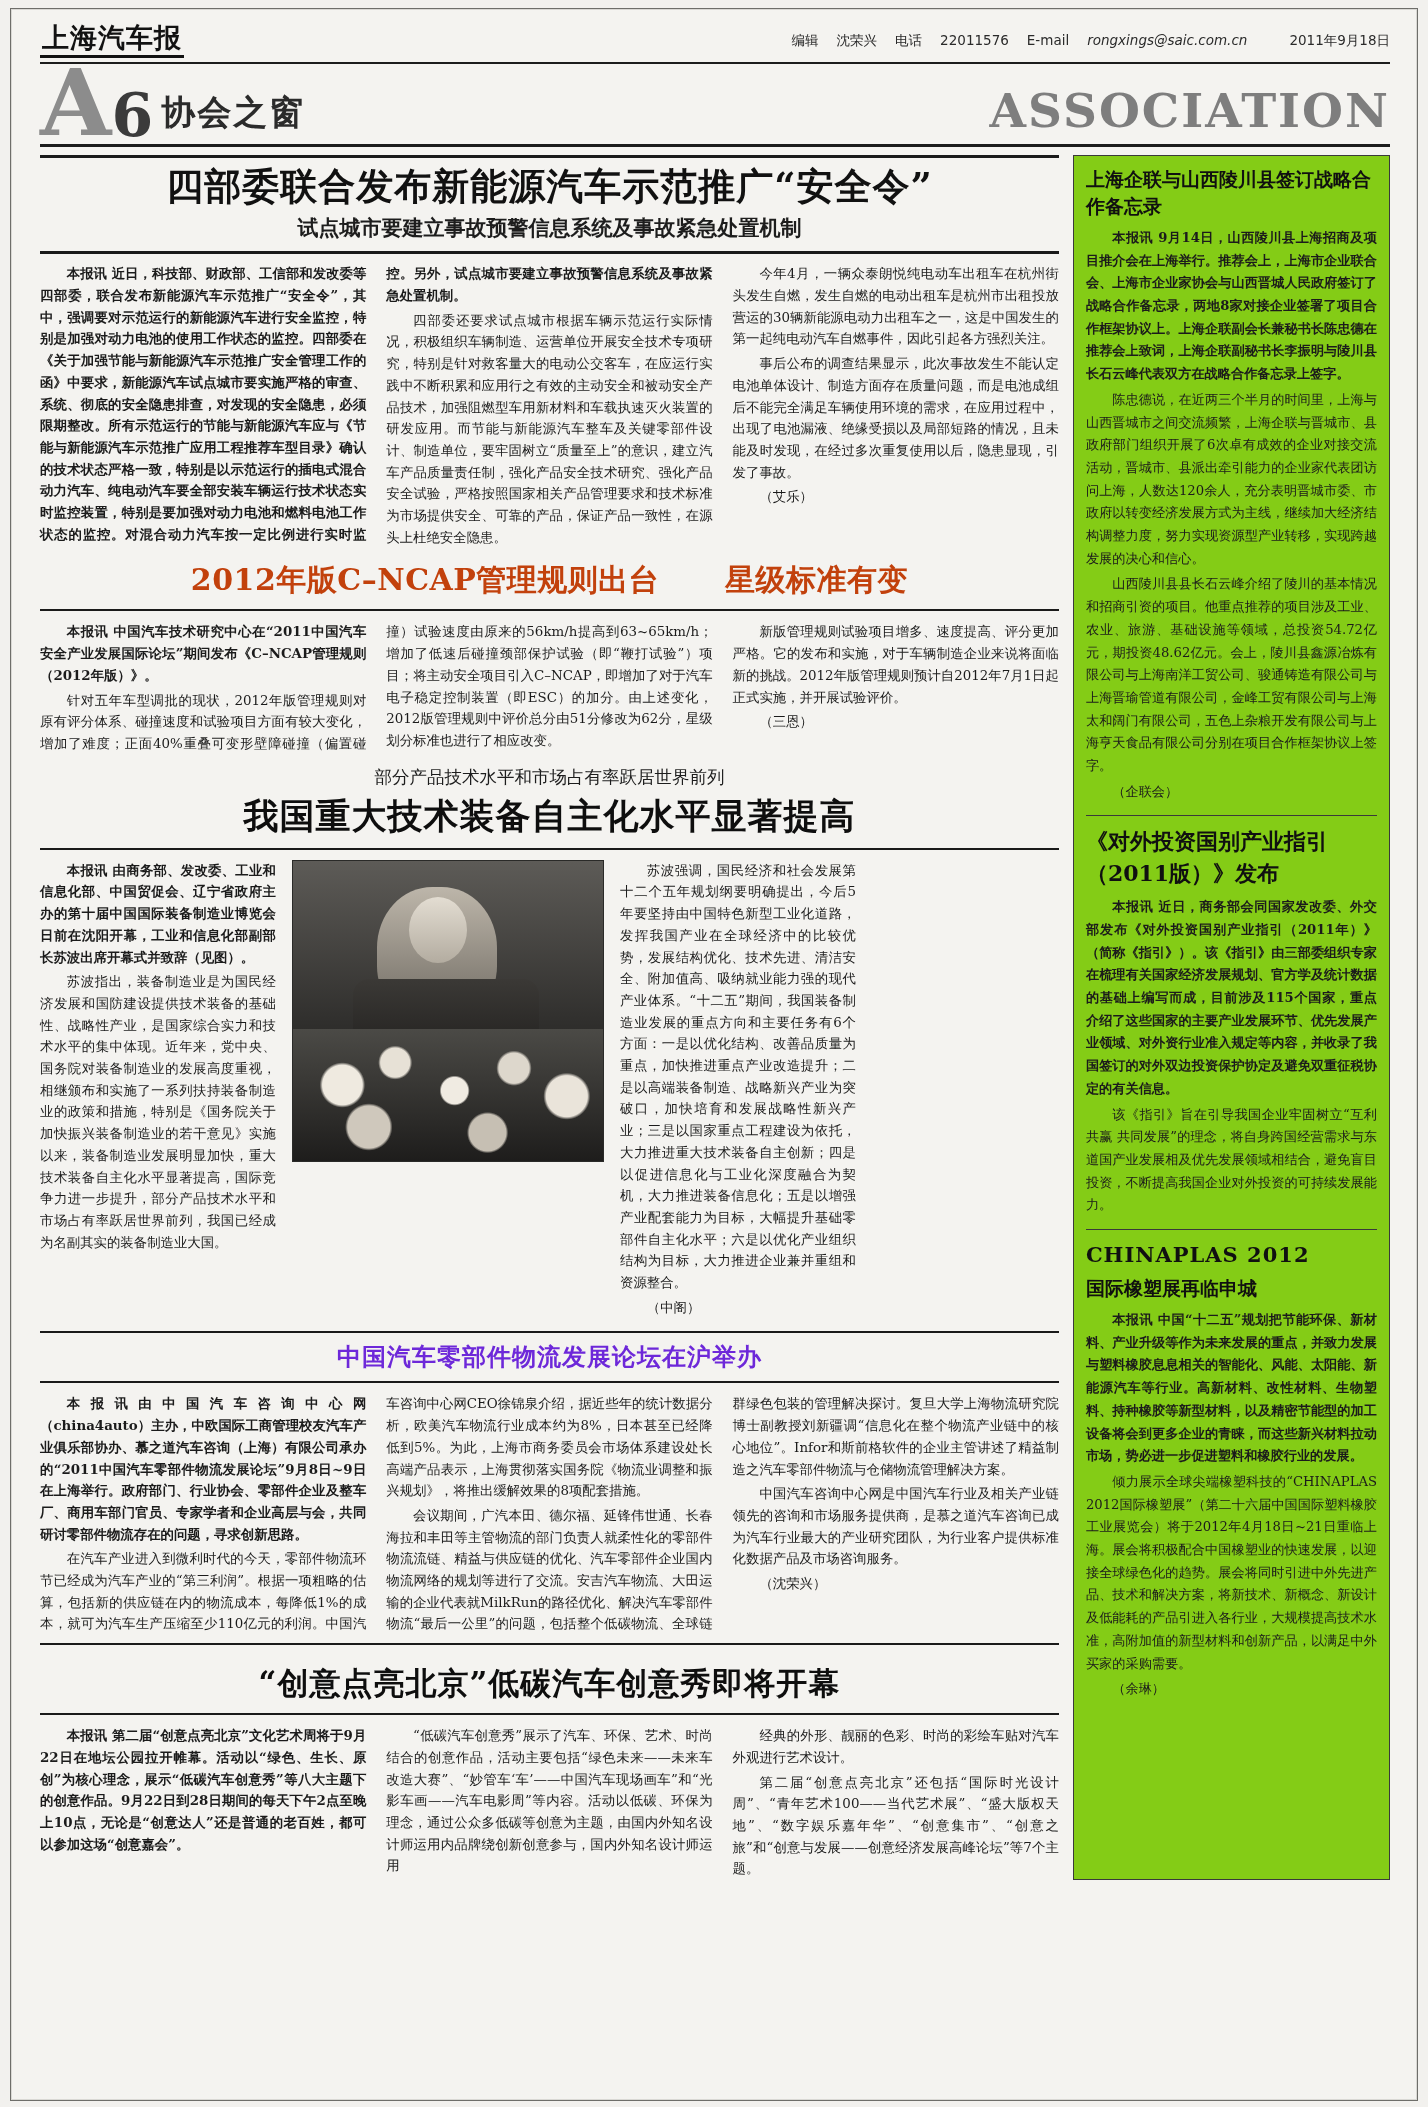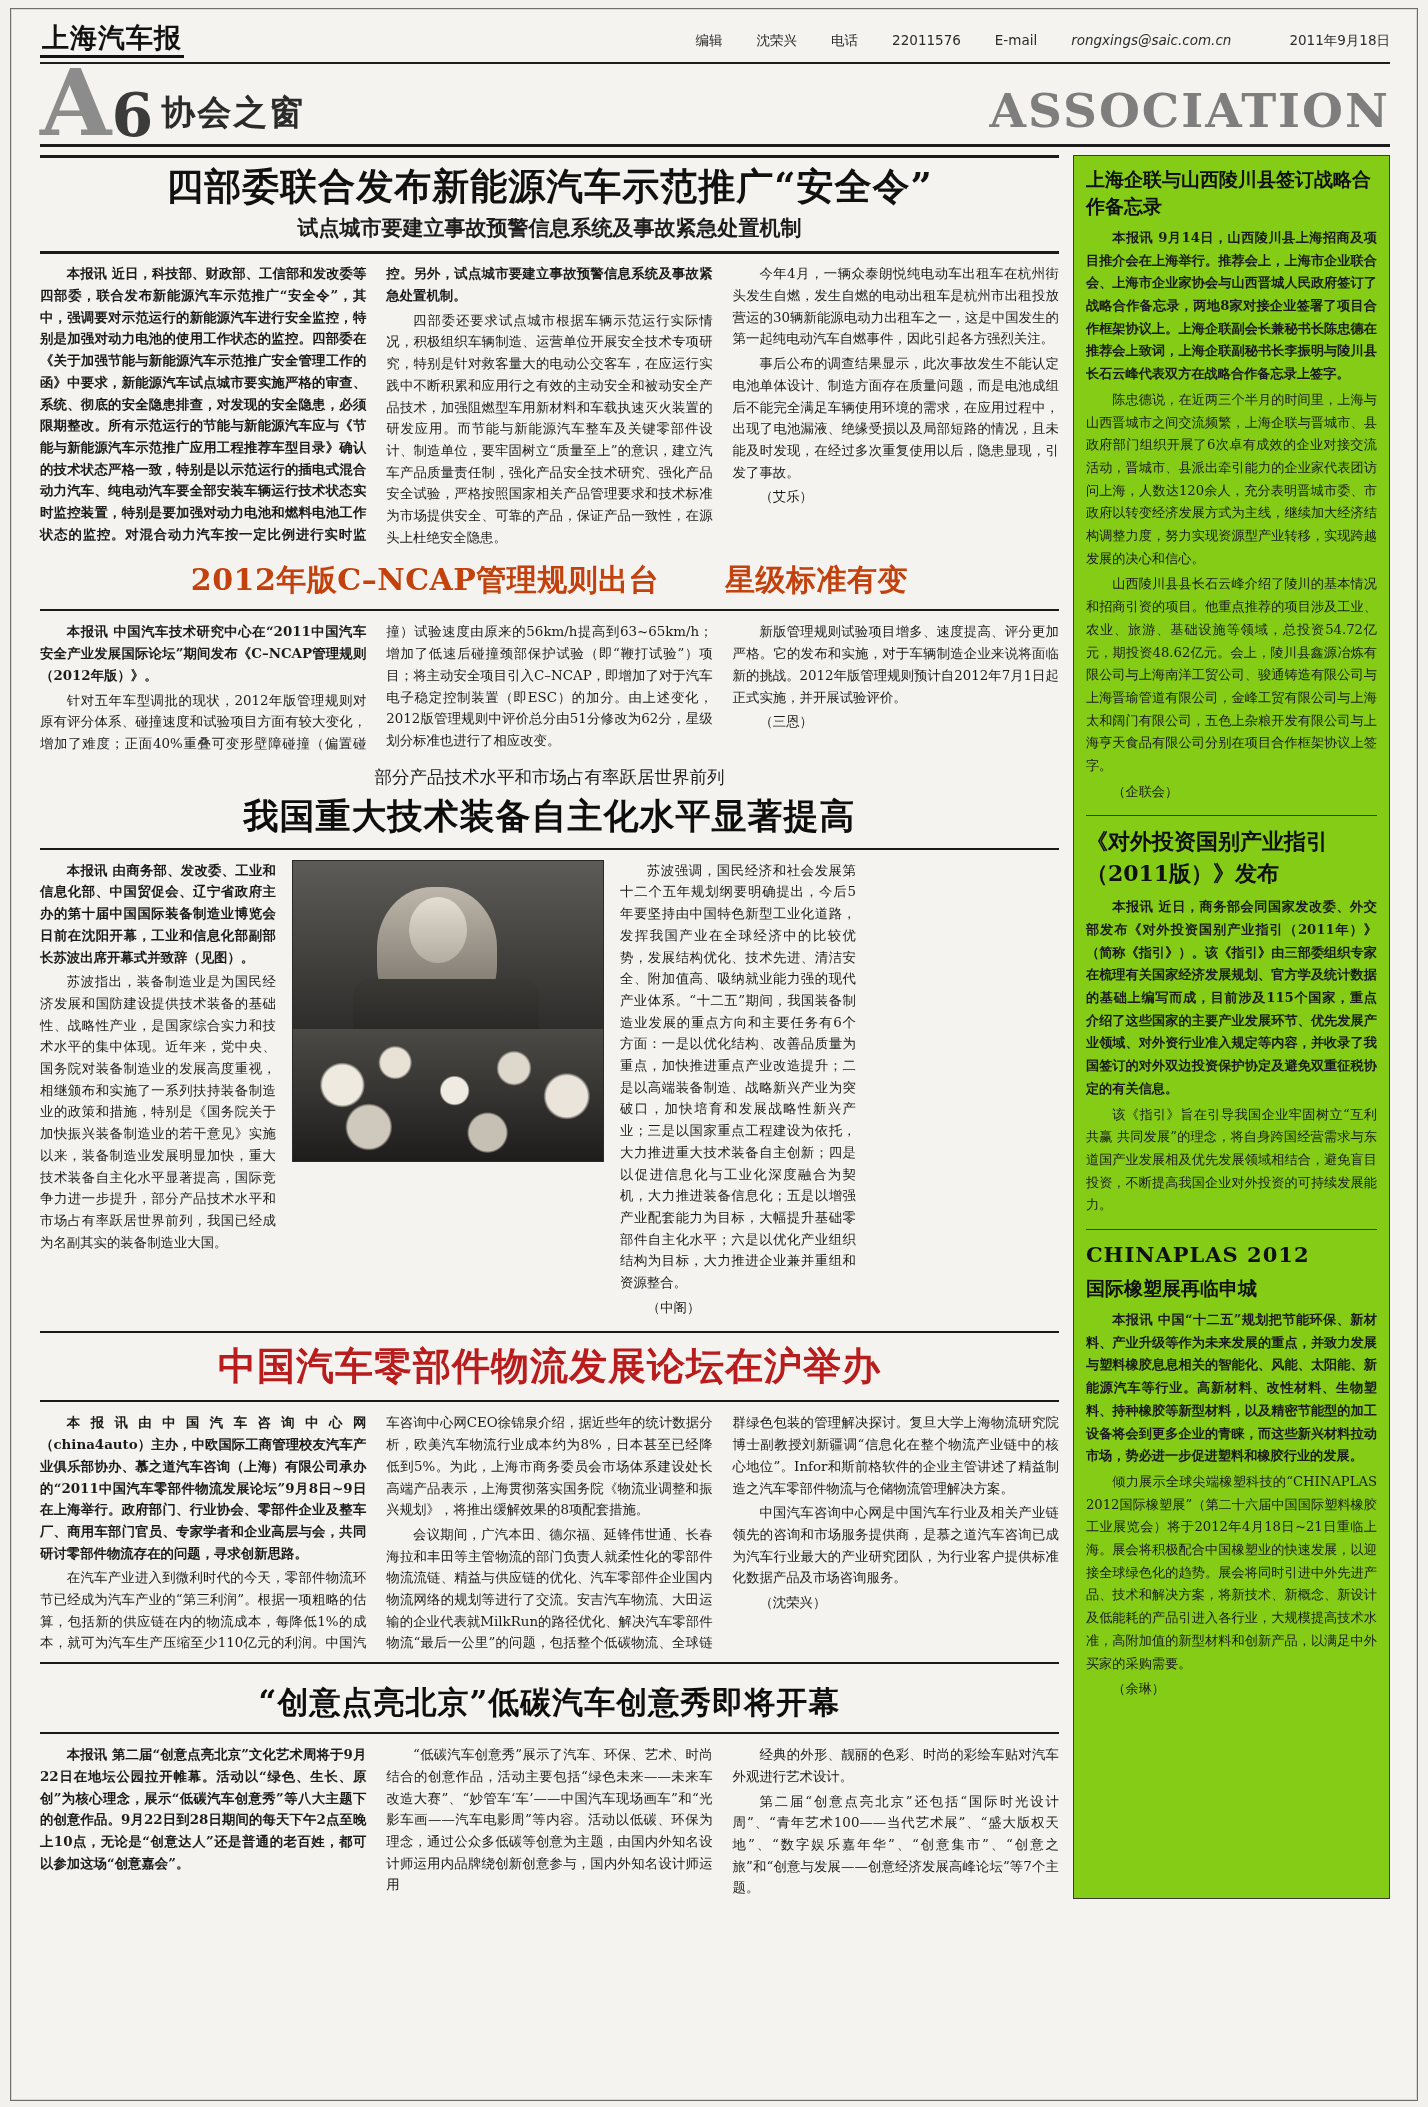--- a/index.html
+++ b/index.html
@@ -23,21 +23,21 @@
   .masthead{display:flex;align-items:flex-start;justify-content:space-between;
             border-bottom:2px solid #1c1c1c;padding-bottom:4px;}
   .logo-block{display:flex;flex-direction:column;}
   .logo-cn{
     font-family:"DejaVu Serif","Liberation Serif",serif;
     font-weight:bold;font-size:27px;letter-spacing:1px;color:#121212;
     border-bottom:3px solid #121212;display:inline-block;padding:0 2px 3px 2px;
     line-height:1.05;
   }
   .meta-line{
-    display:flex;gap:34px;align-items:baseline;font-size:13.5px;color:#2a2a2a;
+    display:flex;gap:18px;align-items:baseline;font-size:13.5px;color:#2a2a2a;
     padding-top:8px;
   }
   .meta-line .date{margin-left:24px;}
   .meta-line .email{font-style:italic;}
 
   
   .sectionhead{display:flex;align-items:flex-end;justify-content:space-between;
                border-bottom:3px solid #1c1c1c;margin-top:2px;padding-bottom:2px;}
   .sh-left{display:flex;align-items:flex-end;}
   .big-a{
@@ -87,21 +87,21 @@
     text-align:center;font-size:17.5px;color:#1d1d1d;margin:10px 0 2px 0;
     font-family:"DejaVu Serif","Liberation Serif",serif;
   }
   .headline3{
     font-family:"DejaVu Serif","Liberation Serif",serif;
     font-weight:bold;font-size:35px;text-align:center;color:#0e0e0e;letter-spacing:1px;
     padding:2px 0 8px 0;border-bottom:2px solid #1a1a1a;margin-bottom:10px;
   }
   .headline4{
     font-family:"DejaVu Serif","Liberation Serif",serif;
-    font-weight:bold;font-size:38px;text-align:center;color:#b91c1c;letter-spacing:1px;
+    font-weight:bold;font-size:24px;text-align:center;color:#6d28d9;letter-spacing:1px;
     padding:8px 0 8px 0;border-top:2px solid #1a1a1a;border-bottom:2px solid #1a1a1a;
     margin:10px 0 10px 0;
   }
   .headline5{
     font-family:"DejaVu Serif","Liberation Serif",serif;
     font-weight:bold;font-size:31px;text-align:center;color:#0e0e0e;letter-spacing:1px;
     padding:18px 0 8px 0;border-top:2px solid #1a1a1a;border-bottom:2px solid #1a1a1a;
     margin:8px 0 10px 0;
   }
 

